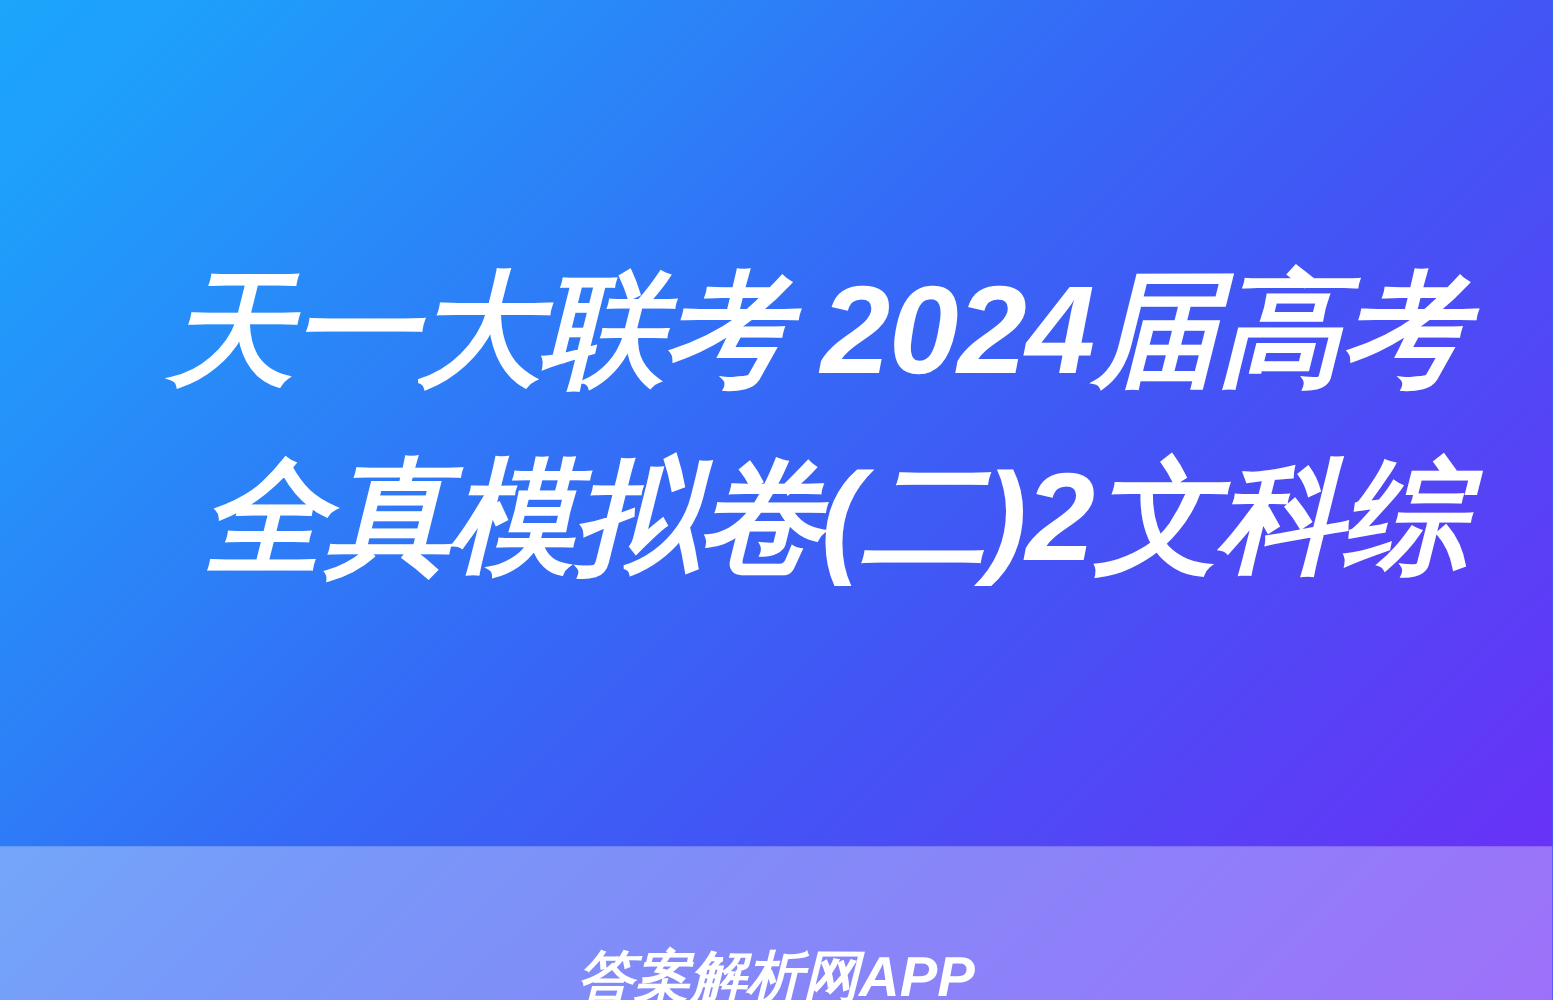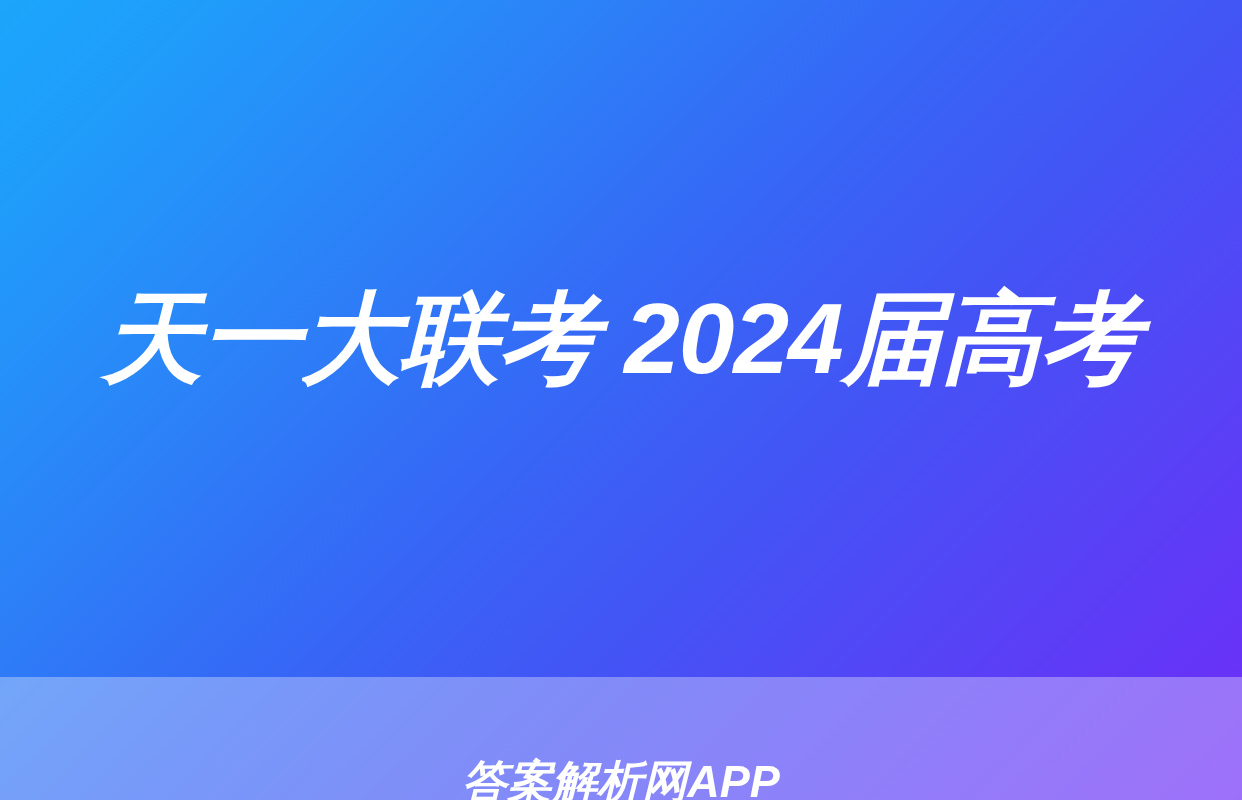--- a/index.html
+++ b/index.html
@@ -43,21 +43,21 @@
     display: flex;
     flex-direction: column;
     align-items: center;
     justify-content: center;
     padding: 0 70px;
     box-sizing: border-box;
   }
 
   .title-line {
     width: 100%;
-    text-align: center;
+    text-align: right;
     color: #ffffff;
     font-size: 100px;
     line-height: 150px;
     font-weight: 700;
     font-style: italic;
     letter-spacing: -1px;
     white-space: nowrap;
     font-family: "Liberation Sans", "DejaVu Sans", sans-serif;
     text-rendering: geometricPrecision;
   }
@@ -87,19 +87,20 @@
     font-family: "Liberation Sans", "DejaVu Sans", sans-serif;
   }
 </style>
 </head>
 <body>
 
 <div id="poster">
 
   <div id="title-block">
     <div class="title-line">天一大联考 2024届高考</div>
+    <div class="title-line">全真模拟卷(二)2文科综</div>
   </div>
 
   <div id="footer-band">
     <div id="footer-text">答案解析网APP</div>
   </div>
 
 </div>
 
 </body></html>

